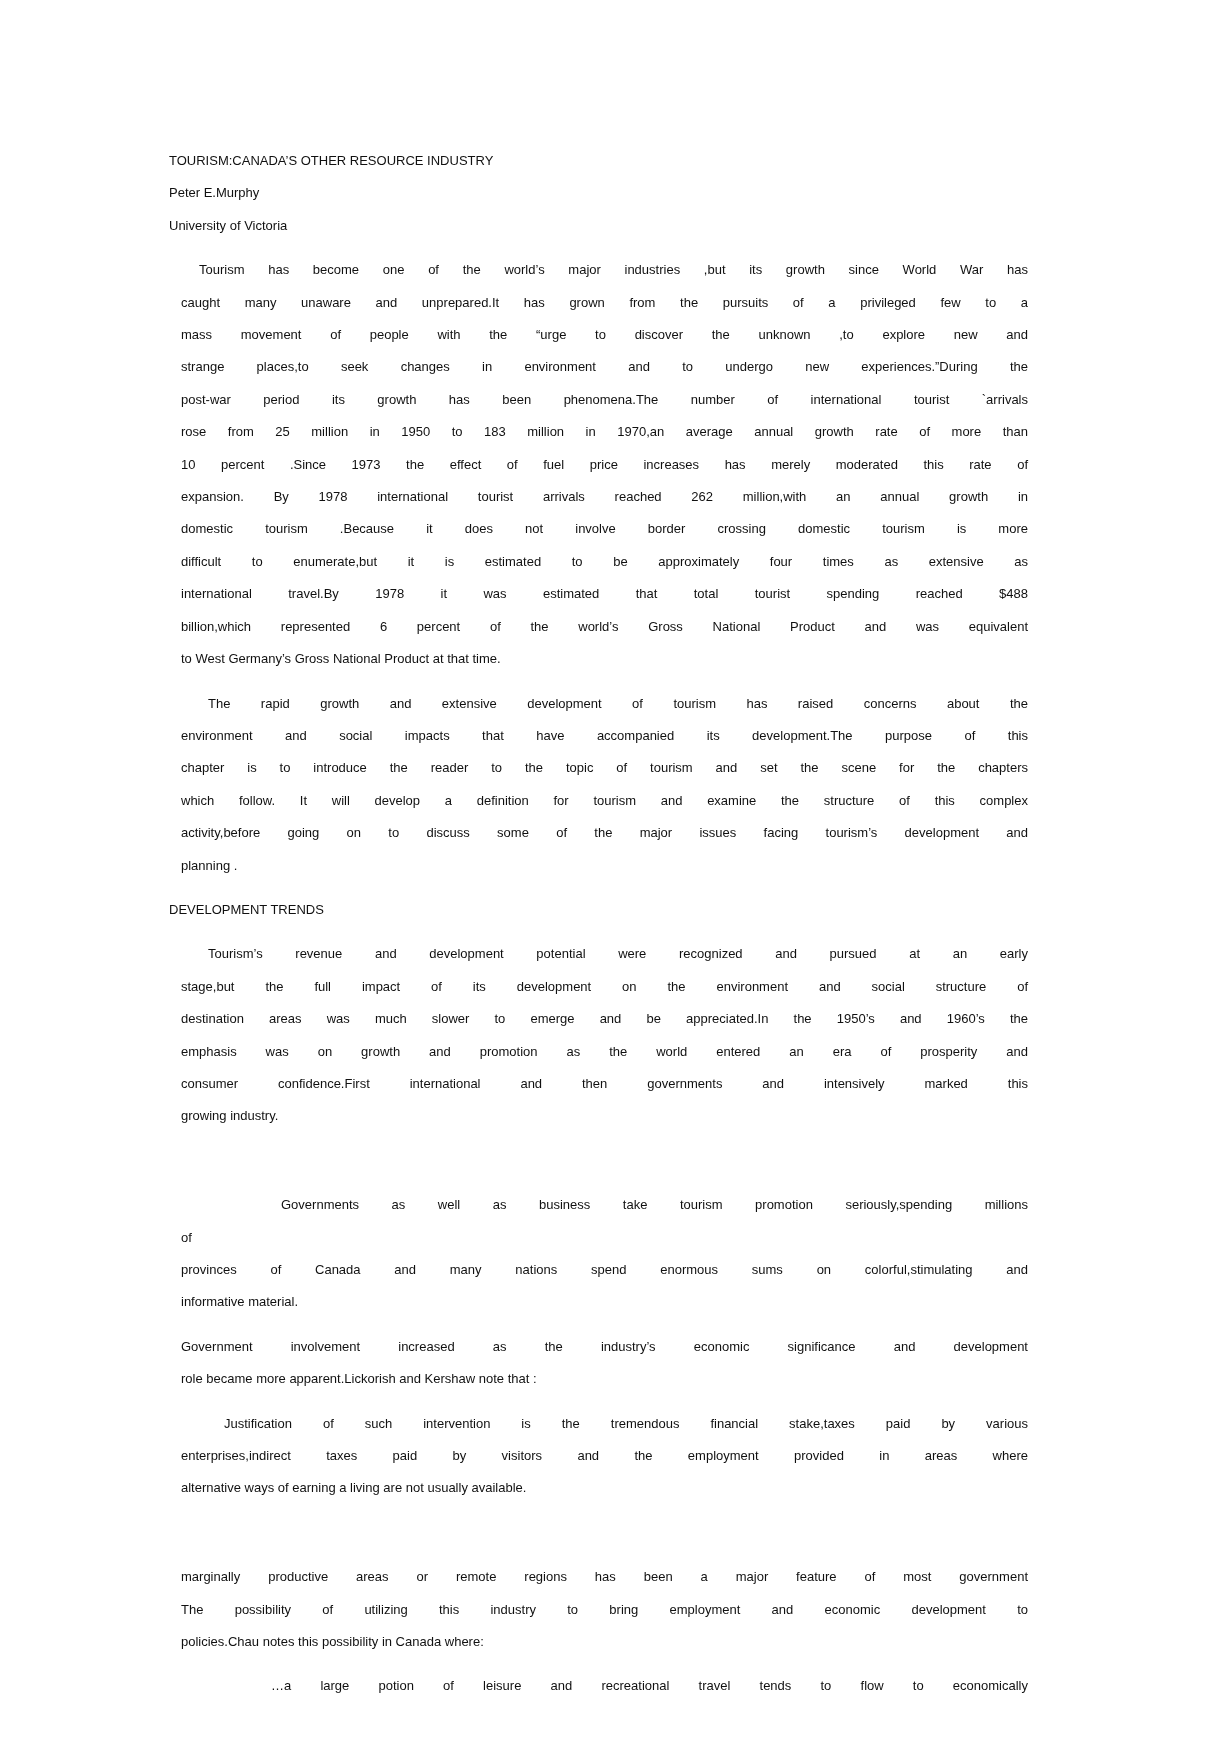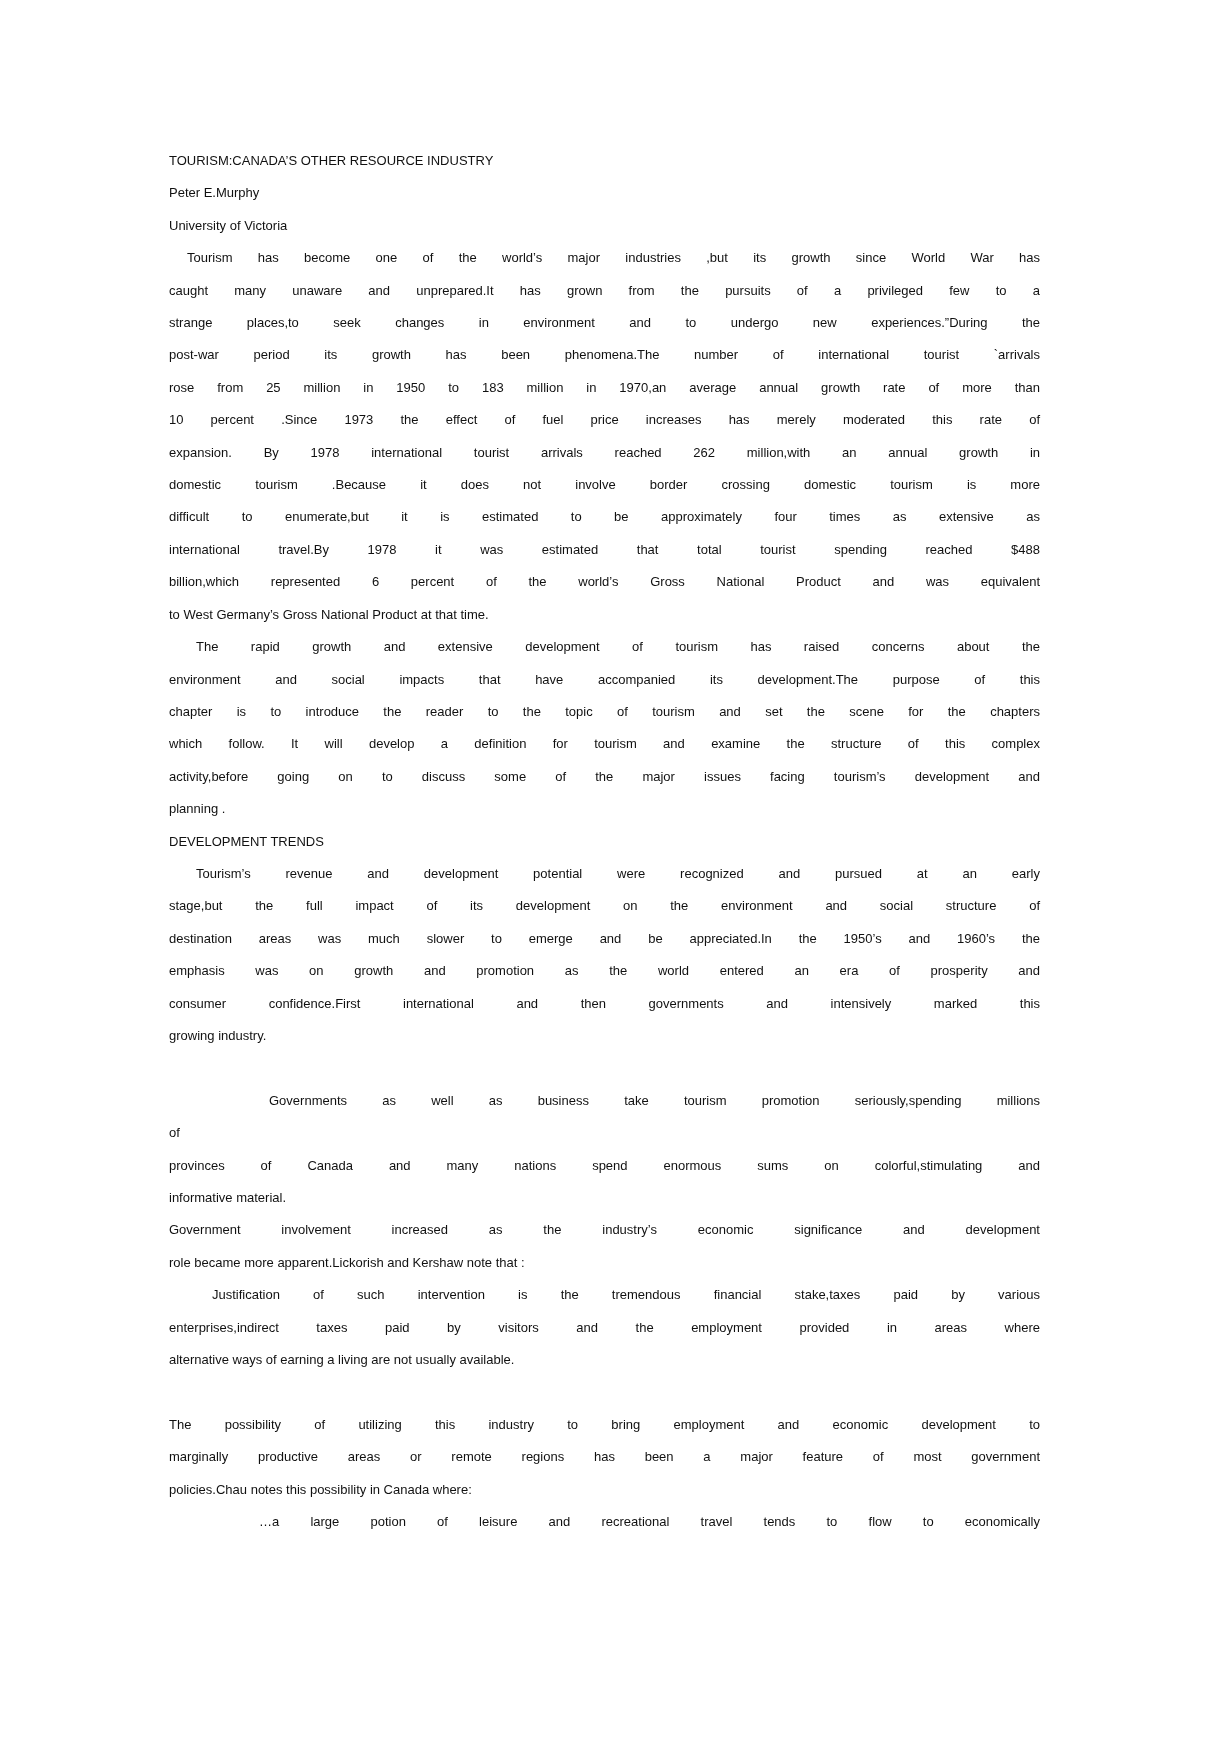--- a/index.html
+++ b/index.html
@@ -26,34 +26,35 @@
     white-space: normal;
   }
   .line.stretch {
     text-align: justify;
     text-align-last: justify;
   }
   .line.split {
     display: flex;
     justify-content: space-between;
   }
-  .para { margin: 0; padding: 0; }
+  .para { margin: 12px; padding: 0; }
 </style>
 </head>
 <body>
 
 <div class="page">
   <div class="text-col">
     <div class="line">TOURISM:CANADA’S OTHER RESOURCE INDUSTRY</div>
     <div class="line">Peter E.Murphy</div>
     <div class="line">University of Victoria</div>
 
     <div class="para">
         <div class="line stretch" style="padding-left: 18px;">Tourism has become one of the world’s major industries ,but its growth since World War has</div>
         <div class="line stretch">caught many unaware and unprepared.It has grown from the pursuits of a privileged few to a</div>
+        <div class="line stretch">mass movement of people with the “urge to discover the unknown ,to explore new and</div>
         <div class="line stretch">strange places,to seek changes in environment and to undergo new experiences.”During the</div>
         <div class="line stretch">post-war period its growth has been phenomena.The number of international tourist `arrivals</div>
         <div class="line stretch">rose from 25 million in 1950 to 183 million in 1970,an average annual growth rate of more than</div>
         <div class="line stretch">10 percent .Since 1973 the effect of fuel price increases has merely moderated this rate of</div>
         <div class="line stretch">expansion. By 1978 international tourist arrivals reached 262 million,with an annual growth in</div>
         <div class="line stretch">domestic tourism .Because it does not involve border crossing domestic tourism is more</div>
         <div class="line stretch">difficult to enumerate,but it is estimated to be approximately four times as extensive as</div>
         <div class="line stretch">international travel.By 1978 it was estimated that total tourist spending reached $488</div>
         <div class="line stretch">billion,which represented 6 percent of the world’s Gross National Product and was equivalent</div>
         <div class="line">to West Germany’s Gross National Product at that time.</div>
@@ -94,21 +95,21 @@
       </div>
     <div class="para">
         <div class="line stretch" style="padding-left: 43px;">Justification of such intervention is the tremendous financial stake,taxes paid by various</div>
         <div class="line stretch">enterprises,indirect taxes paid by visitors and the employment provided in areas where</div>
         <div class="line">alternative ways of earning a living are not usually available.</div>
       </div>
 
     <div class="line"></div>
 
     <div class="para">
+        <div class="line stretch">marginally productive areas or remote regions has been a major feature of most government</div>
         <div class="line stretch">The possibility of utilizing this industry to bring employment and economic development to</div>
-        <div class="line stretch">marginally productive areas or remote regions has been a major feature of most government</div>
         <div class="line">policies.Chau notes this possibility in Canada where:</div>
       </div>
     <div class="para">
         <div class="line stretch" style="padding-left: 90px;">…a large potion of leisure and recreational travel tends to flow to economically</div>
       </div>
   </div>
 </div>
 
 </body></html>

